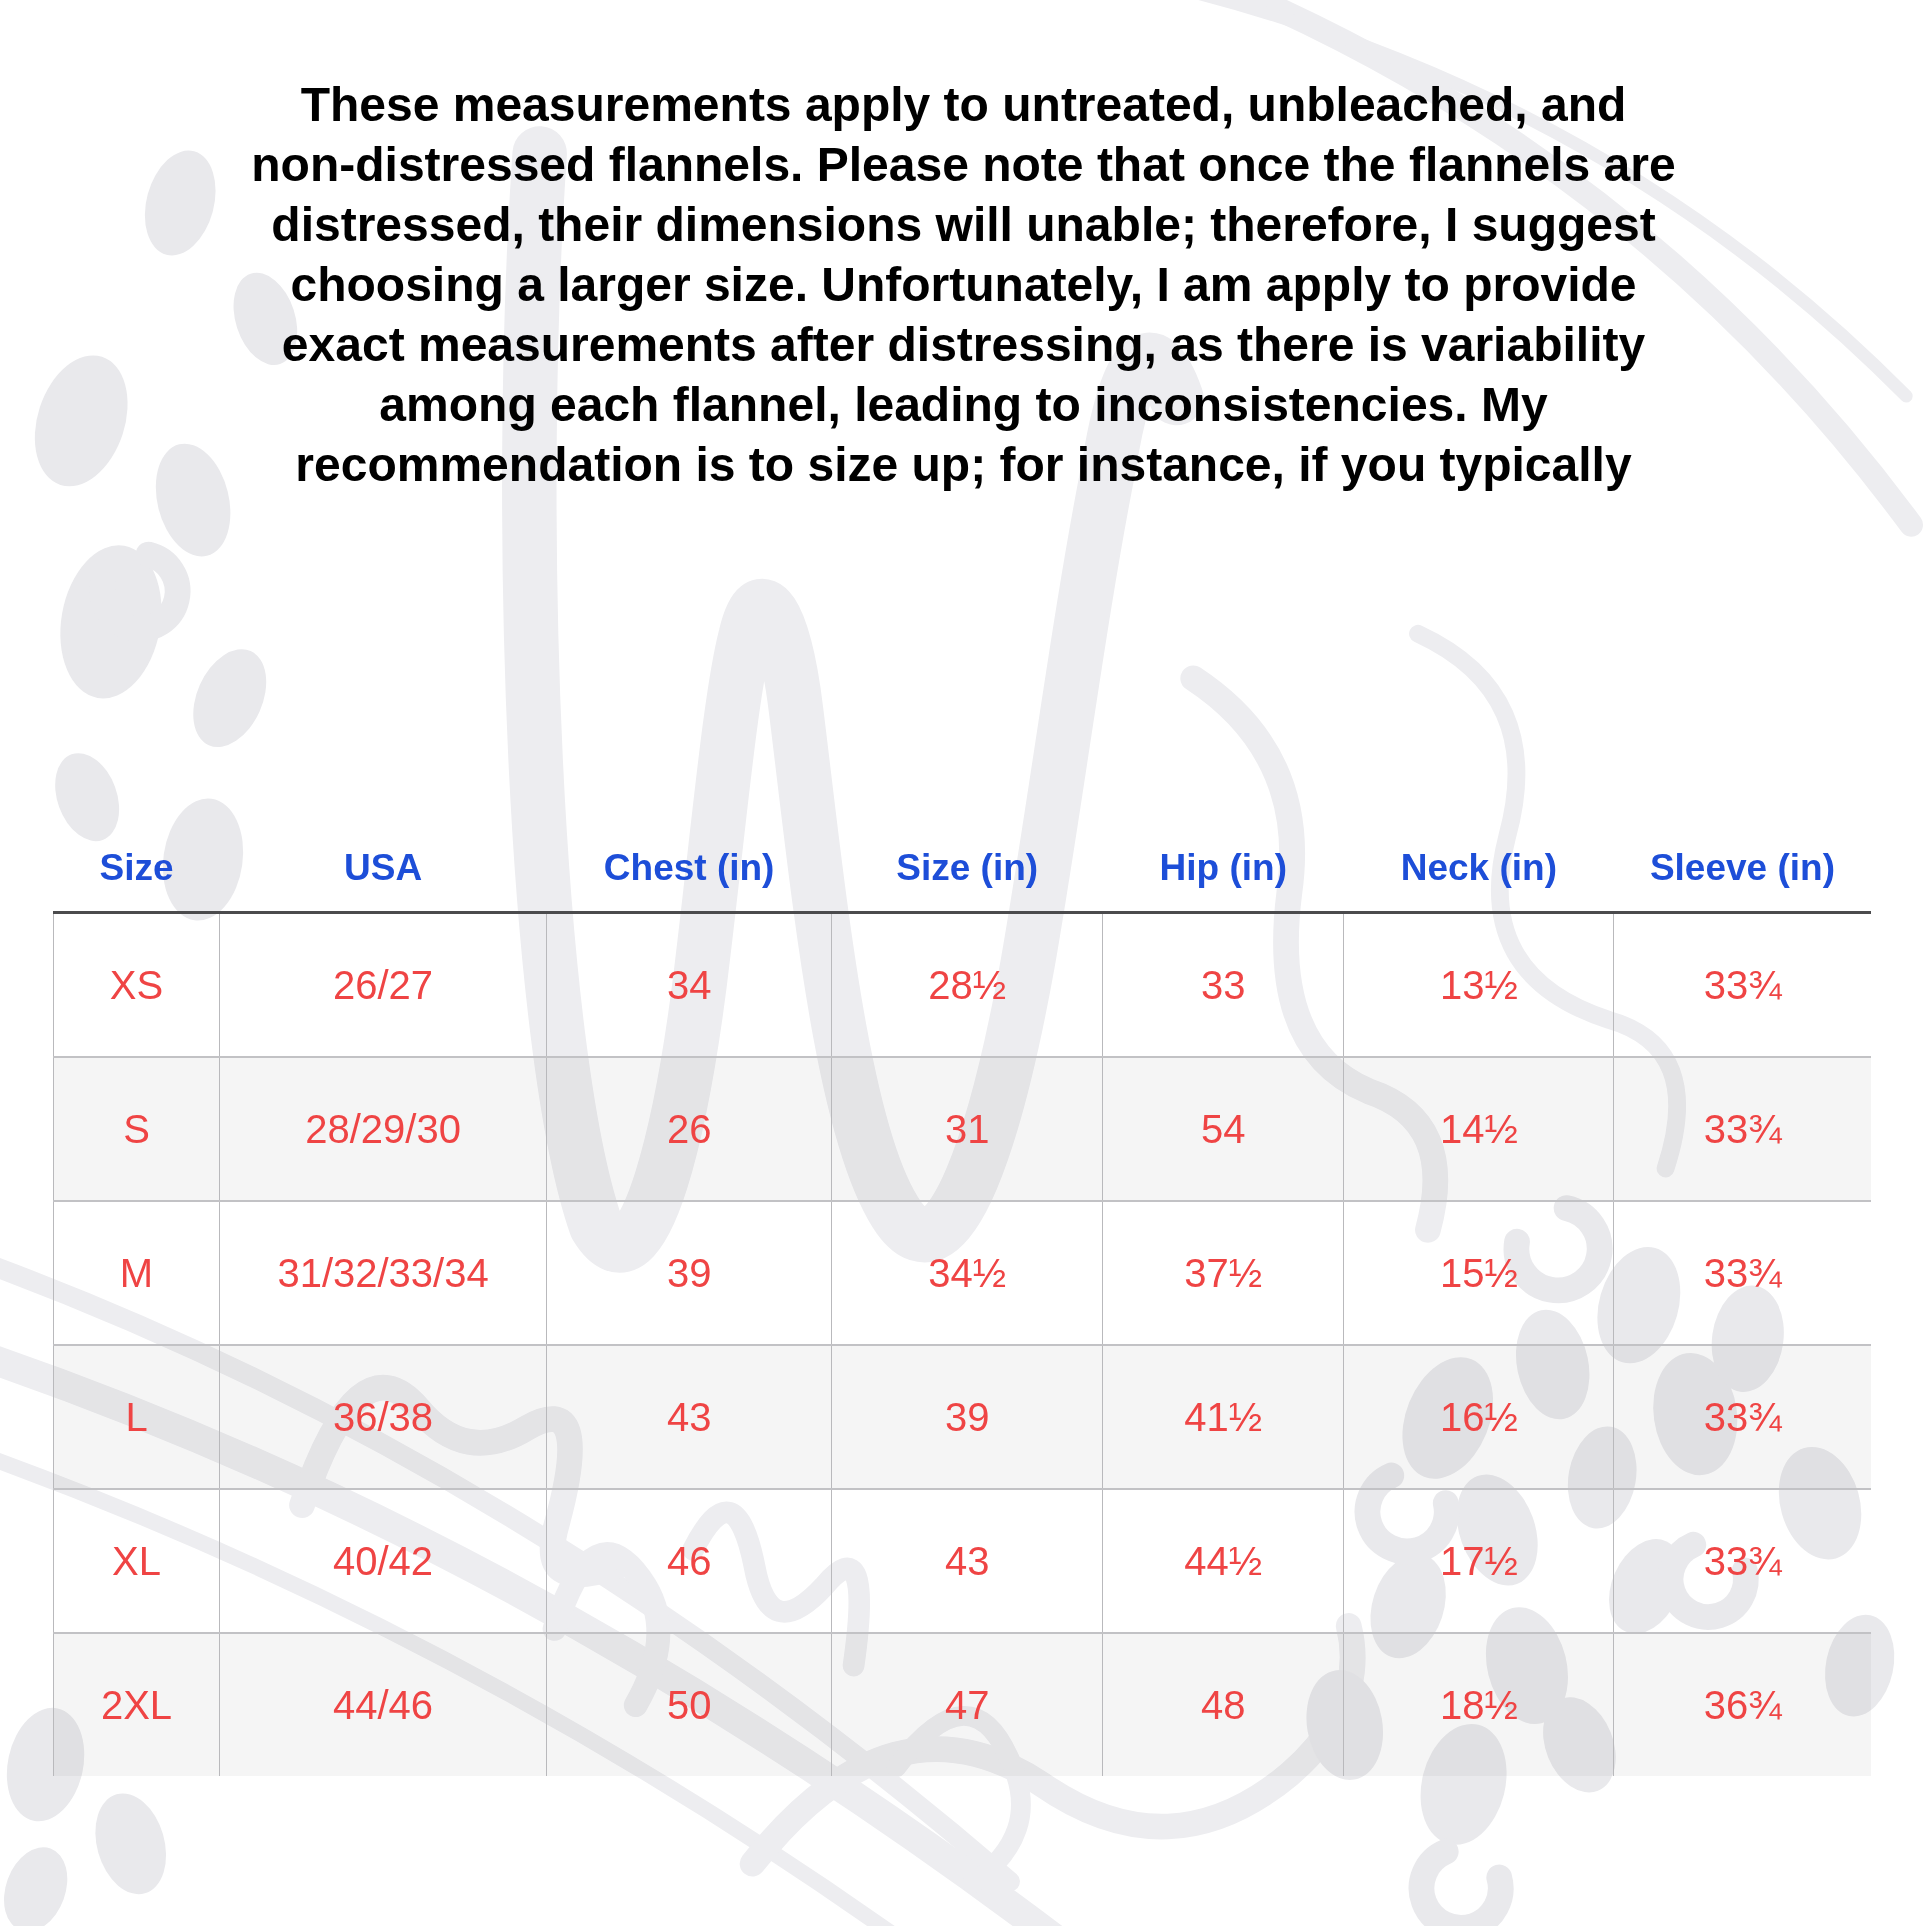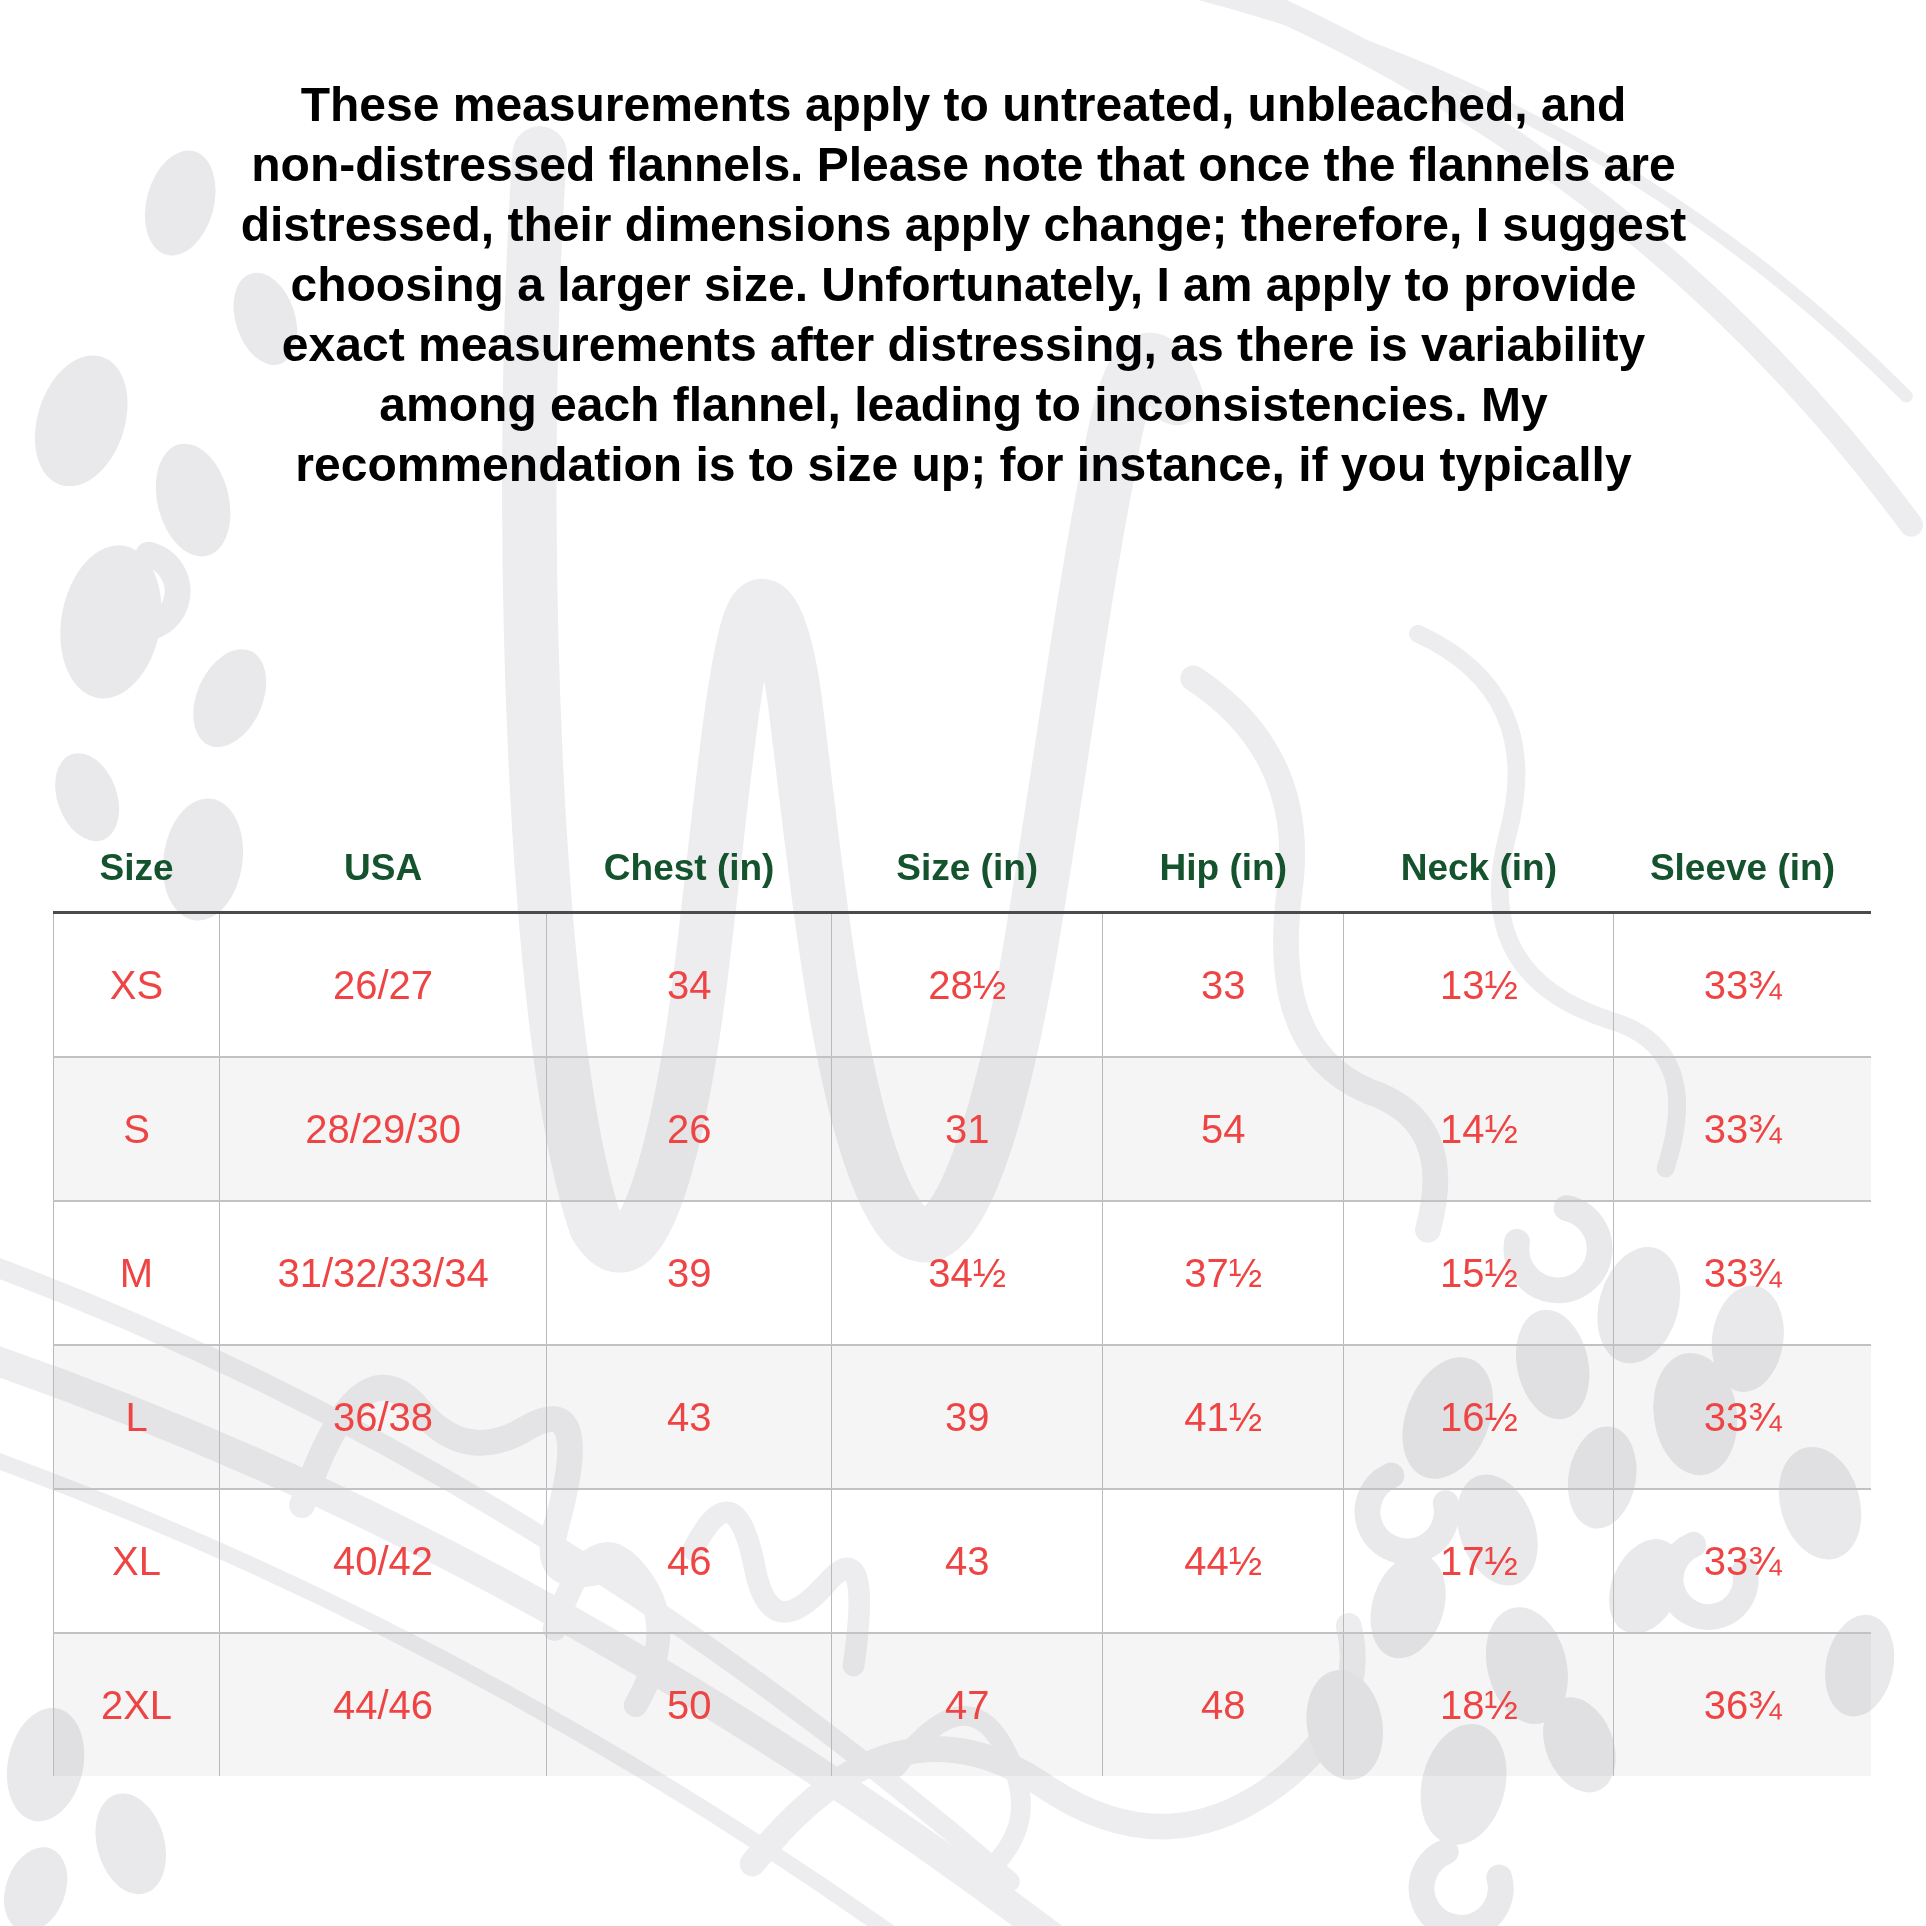--- a/index.html
+++ b/index.html
@@ -55,21 +55,21 @@
   .size-table col.c-chest  { width: 285px; }
   .size-table col.c-waist  { width: 271px; }
   .size-table col.c-hip    { width: 241px; }
   .size-table col.c-neck   { width: 270px; }
   .size-table col.c-sleeve { width: 257px; }
 
   .size-table th {
     height: 87px;
     font-size: 37px;
     font-weight: 700;
-    color: #14532d;
+    color: #1d4ed8;
     text-align: center;
     vertical-align: middle;
     border-bottom: 3px solid #4b4b4d;
     padding: 0;
   }
   .size-table td {
     height: 142px;
     font-size: 40px;
     font-weight: 400;
     color: #ef4444;
@@ -149,21 +149,21 @@
     <path d="M 1582 1220 a 42 42 0 1 1 -50 34"></path>
     <path d="M 1710 1560 a 38 38 0 1 0 52 26"></path>
     <path d="M 150 560 a 38 38 0 1 1 -46 30"></path>
     <path d="M 1460 1870 a 40 40 0 1 0 54 26"></path>
   </g>
 </svg>
 
 <div class="intro">
   <div class="line">These measurements apply to untreated, unbleached, and</div>
   <div class="line">non-distressed flannels. Please note that once the flannels are</div>
-  <div class="line">distressed, their dimensions apply change; therefore, I suggest</div>
+  <div class="line">distressed, their dimensions will unable; therefore, I suggest</div>
   <div class="line">choosing a larger size. Unfortunately, I am apply to provide</div>
   <div class="line">exact measurements after distressing, as there is variability</div>
   <div class="line">among each flannel, leading to inconsistencies. My</div>
   <div class="line">recommendation is to size up; for instance, if you typically</div>
 </div>
 
 <table class="size-table">
   <colgroup>
     <col class="c-size">
       <col class="c-usa">

